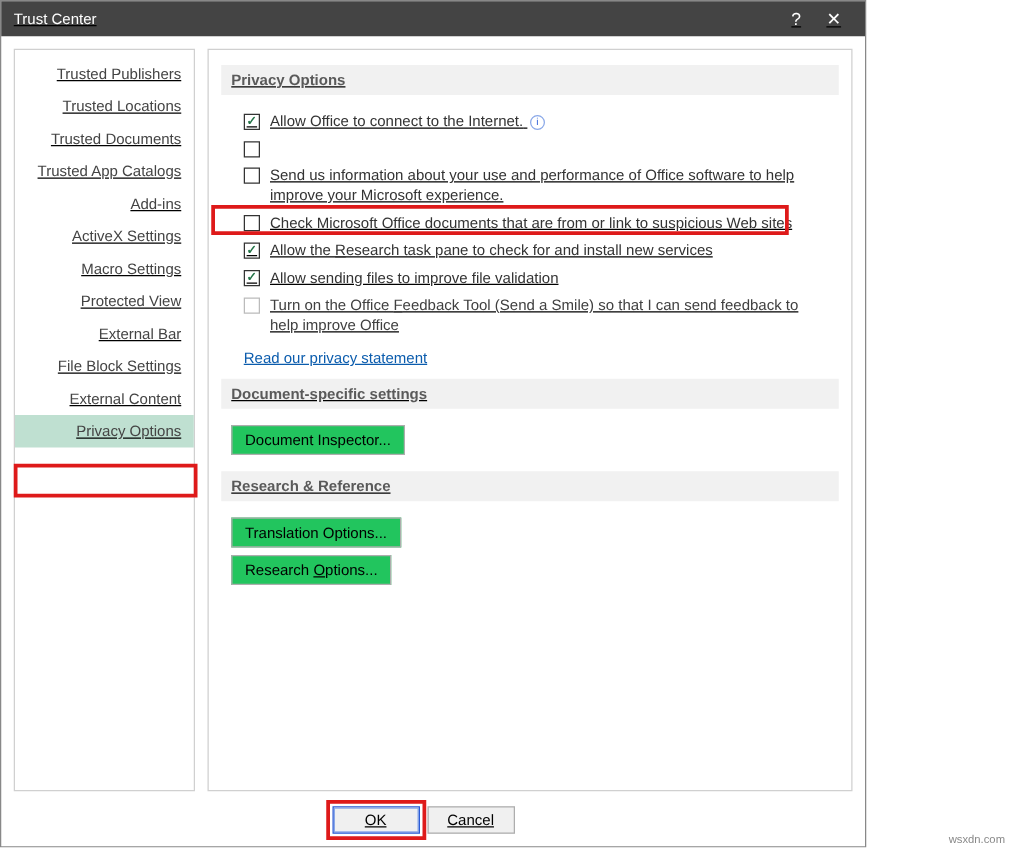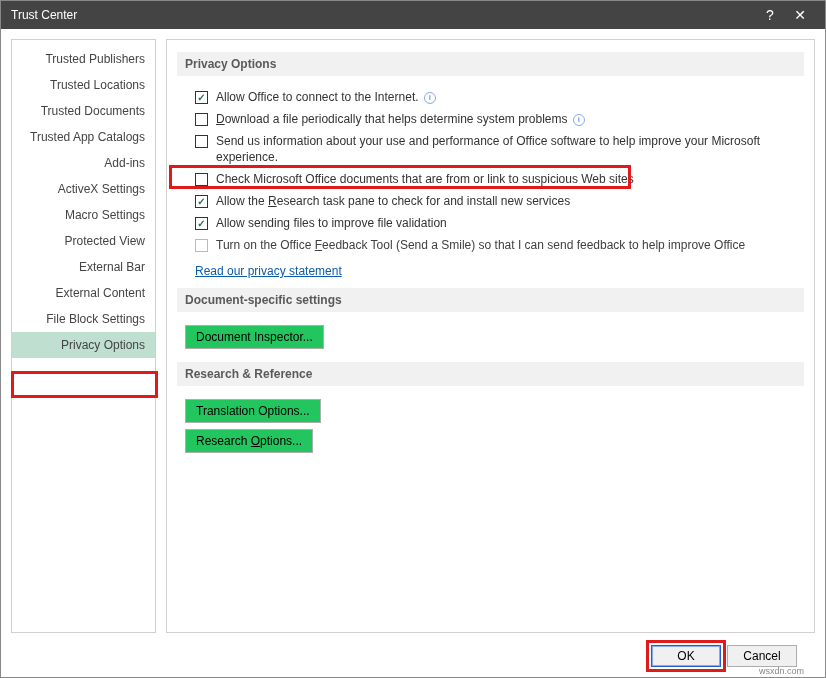--- a/index.html
+++ b/index.html
@@ -1,17 +1,17 @@
 <!DOCTYPE html>
 <html><head>
   <meta charset="utf-8">
   <style>
     * { margin: 0; padding: 0; box-sizing: border-box; font-family: 'Segoe UI', Tahoma, sans-serif; font-size: 12px; }
     body { background: #fff; width: 826px; height: 678px; position: relative; }
-    .window { width: 826px; height: 678px; border: 1px solid #888; background: #fff; display: flex; flex-direction: column; }
+    .window { width: 693px; height: 678px; border: 1px solid #888; background: #fff; display: flex; flex-direction: column; text-decoration: underline; }
     .titlebar { background: #444444; color: #fff; height: 28px; display: flex; align-items: center; padding: 0 10px; }
     .titlebar .title { flex: 1; font-size: 12px; }
     .titlebar .help { width: 30px; text-align: center; font-size: 14px; cursor: pointer; }
     .titlebar .close { width: 30px; text-align: center; font-size: 14px; cursor: pointer; }
     .body { flex: 1; display: flex; padding: 10px 10px 6px 10px; gap: 10px; overflow: hidden; }
     .sidebar { width: 145px; border: 1px solid #d0d0d0; padding: 6px 0; position: relative; }
     .sidebar-item { padding: 6px 10px; color: #444; cursor: pointer; text-align: right; }
     .sidebar-item.active { background: #bfe0d1; }
     .hl-sidebar { position: absolute; left: -1px; top: 331px; width: 147px; height: 27px; border: 3px solid #de1a1a; pointer-events: none; }
     .content { flex: 1; border: 1px solid #d0d0d0; padding: 12px 10px; overflow: auto; position: relative; }
@@ -20,21 +20,21 @@
     .row .chk { width: 13px; height: 13px; border: 1px solid #333; margin-top: 2px; flex: 0 0 13px; display: flex; align-items: center; justify-content: center; font-size: 10px; line-height: 1; }
     .row .chk.checked::after { content: "✓"; color: #217346; font-weight: bold; }
     .row .chk.disabled { border-color: #bbb; }
     .row .lbl { flex: 1; line-height: 16px; }
     .row .lbl.disabled { color: #404040; }
     .info-icon { display: inline-block; width: 12px; height: 12px; border: 1px solid #8aa8e8; border-radius: 50%; color: #2a5bd7; font-size: 8px; text-align: center; line-height: 10px; vertical-align: middle; margin-left: 2px; }
     .info-icon::after { content: "i"; }
     .link { color: #0b5cad; text-decoration: underline; cursor: pointer; padding: 8px 18px 10px 18px; display: inline-block; }
     .btn { background: #22c55e; border: 1px solid #adadad; padding: 4px 10px; cursor: pointer; display: inline-block; margin: 3px 0 3px 8px; }
     .hl-check { position: absolute; border: 3px solid #de1a1a; pointer-events: none; }
-    .footer { display: flex; justify-content: flex-end; gap: 6px; padding: 6px 28px 10px 12px; }
+    .footer { display: flex; justify-content: center; gap: 6px; padding: 6px 28px 10px 12px; }
     .footer .fbtn { width: 70px; height: 22px; border: 1px solid #adadad; background: #f0f0f0; text-align: center; line-height: 20px; cursor: pointer; }
     .footer .fbtn.ok { border: 1px solid #2a5bd7; box-shadow: inset 0 0 0 1px #8aa8e8; }
     .hl-ok { position: absolute; border: 3px solid #de1a1a; pointer-events: none; }
     .watermark { position: absolute; right: 22px; bottom: 2px; font-size: 9px; color: #888; }
     u.ak { text-decoration: underline; }
   </style>
 </head>
 <body>
 
 <div class="window">
@@ -47,36 +47,35 @@
     <div class="sidebar">
       <div class="sidebar-item">Trusted Publishers</div>
       <div class="sidebar-item">Trusted Locations</div>
       <div class="sidebar-item">Trusted Documents</div>
       <div class="sidebar-item">Trusted App Catalogs</div>
       <div class="sidebar-item">Add-ins</div>
       <div class="sidebar-item">ActiveX Settings</div>
       <div class="sidebar-item">Macro Settings</div>
       <div class="sidebar-item">Protected View</div>
       <div class="sidebar-item">External Bar</div>
+      <div class="sidebar-item">File Block Settings</div>
       <div class="sidebar-item">External Content</div>
-      <div class="sidebar-item">File Block Settings</div>
       <div class="sidebar-item active">Privacy Options</div>
       <div class="hl-sidebar"></div>
     </div>
     <div class="content">
       <div class="section-header">Privacy Options</div>
 
       <div class="row">
         <span class="chk checked"></span>
         <span class="lbl"><span>Allow Office to connect to the Internet.</span> <span class="info-icon"></span></span>
       </div>
 
       <div class="row">
         <span class="chk"></span>
-        <span class="lbl"><u class="ak">D</u><span>ownload a file periodically that helps determine system problems</span> <span class="info-icon"></span></span>
       </div>
 
       <div class="row">
         <span class="chk"></span>
         <span class="lbl">Send us information about your use and performance of Office software to help improve your Microsoft experience.</span>
       </div>
 
       <div class="row" style="position:relative;">
         <span class="chk"></span>
         <span class="lbl">Check Microsoft Office documents that are from or link to suspicious Web sites</span>

